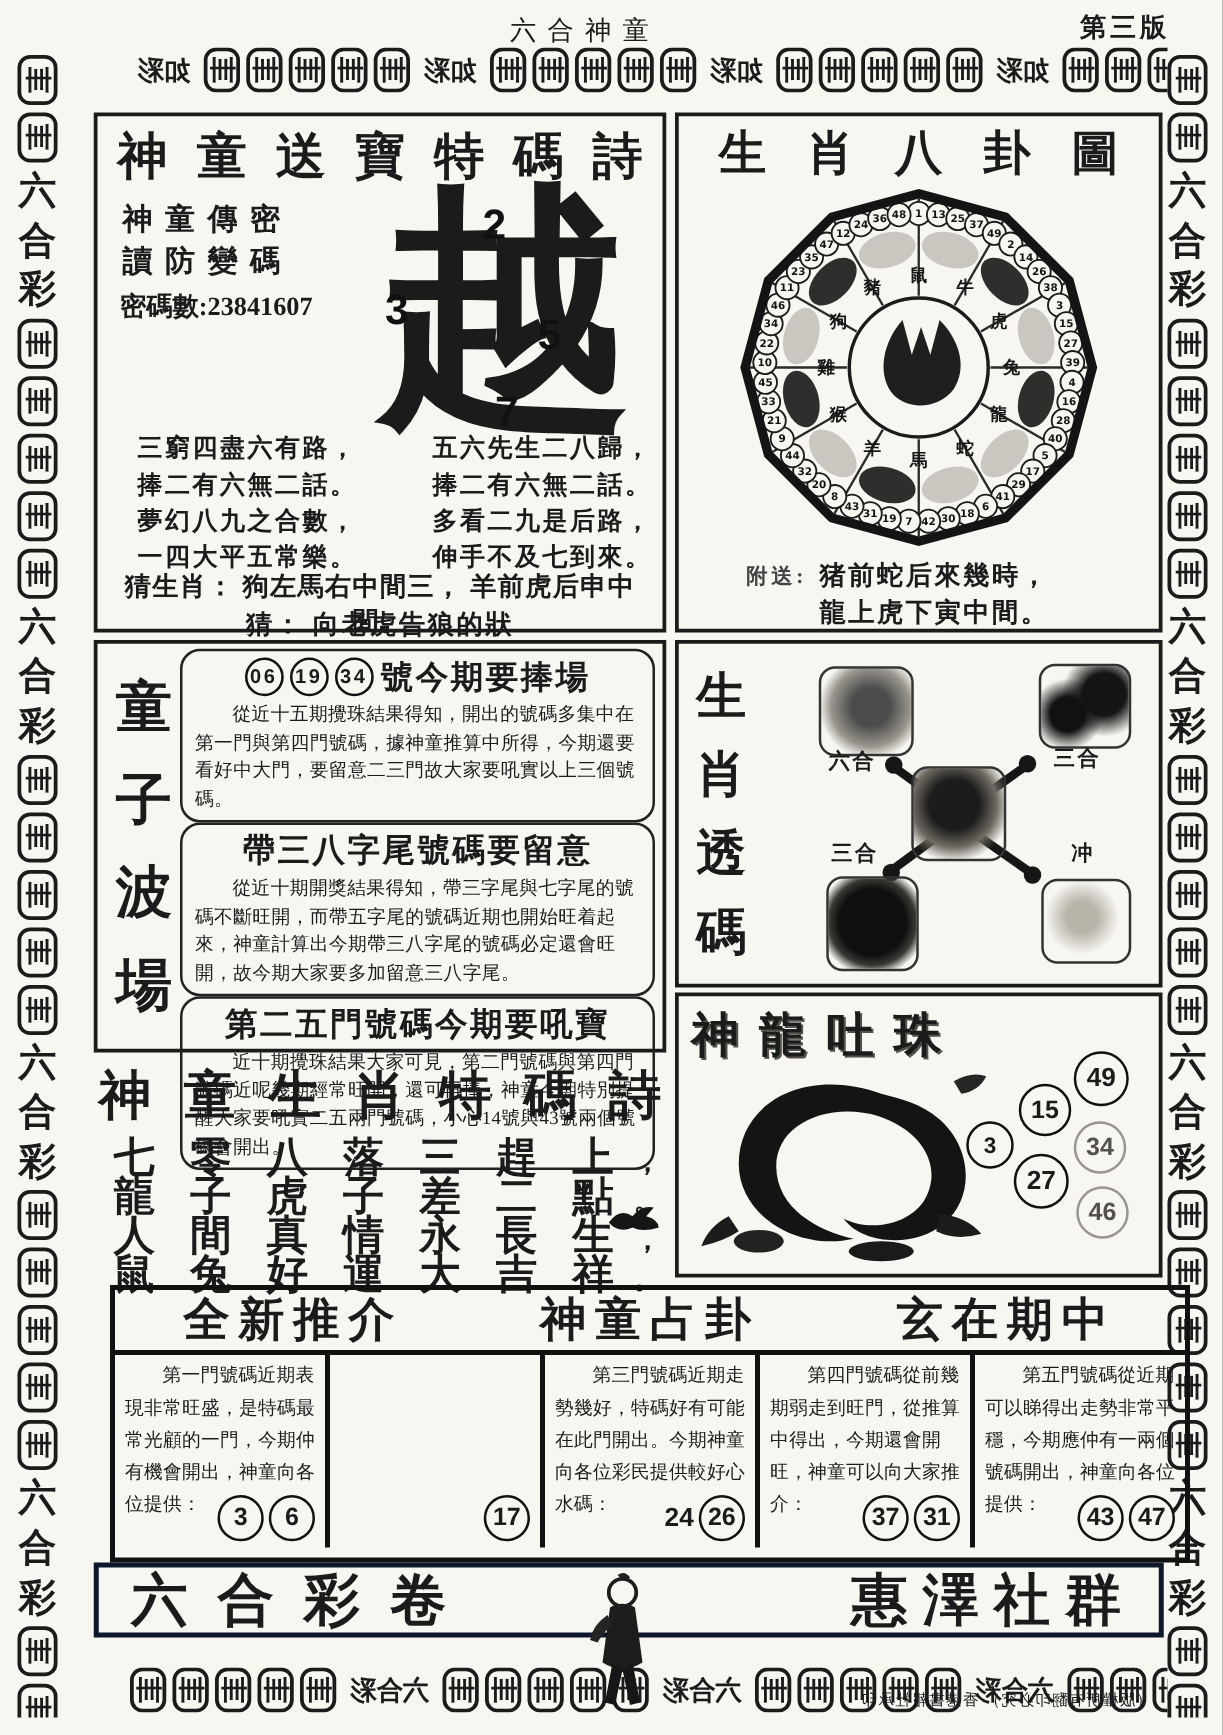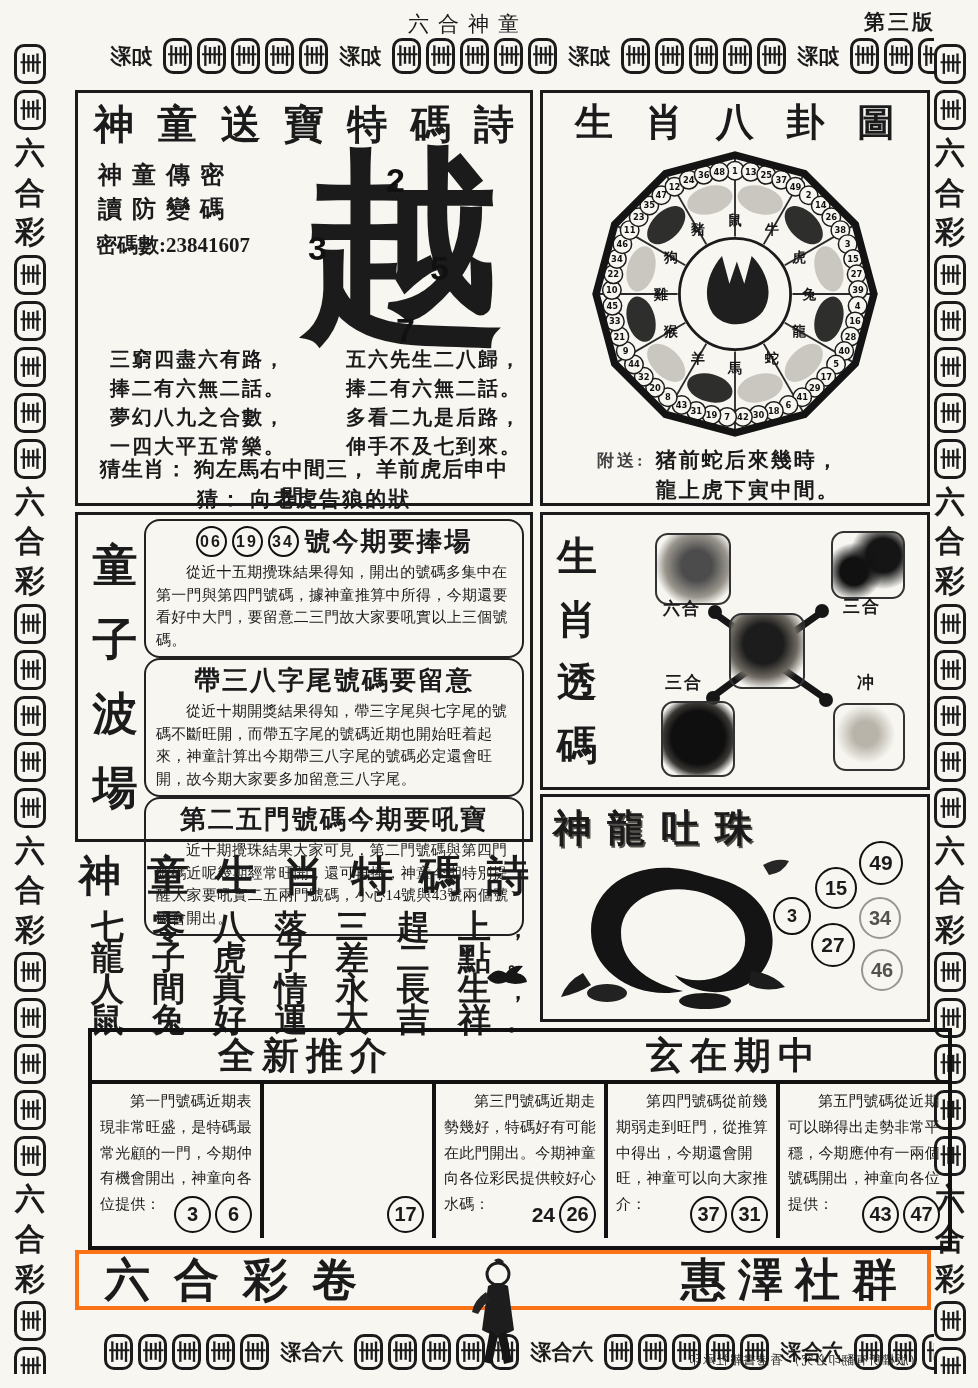--- a/index.html
+++ b/index.html
@@ -80,21 +80,21 @@
         justify-content:space-around;}
   #fc-header span{font-size:37px;font-weight:bold;letter-spacing:7px;}
   #fc-cols{display:flex;height:154px;}
   .f-col{flex:1;border-right:4px solid #111;padding:5px 8px 4px;box-sizing:border-box;position:relative;}
   .f-col.last{border-right:none;}
   .f-body{font-size:15px;line-height:1.72;text-indent:2em;margin:0;letter-spacing:.2px;}
   .f-nums{position:absolute;right:8px;bottom:5px;display:flex;align-items:center;gap:4px;}
   .f-ball{width:37px;height:37px;font-size:20px;}
   .f-plain{font-size:21px;font-weight:bold;font-family:"Liberation Sans","DejaVu Sans",sans-serif;}
   
-  #sec-banner{border:4px solid #f97316;display:flex;justify-content:space-between;align-items:center;
+  #sec-banner{border:4px solid #0f172a;display:flex;justify-content:space-between;align-items:center;
         padding:0 18px 0 26px;box-sizing:border-box;}
   #bn-left{font-size:45px;font-weight:bold;letter-spacing:24px;white-space:nowrap;}
   #bn-right{font-size:45px;font-weight:bold;letter-spacing:12px;white-space:nowrap;}
   #footer-note{right:56px;top:1352px;font-size:12.5px;transform:scaleX(-1);letter-spacing:1px;}
 </style>
 </head>
 <body>
 
 <div id="page">
 
@@ -548,20 +548,21 @@
       <ellipse cx="52" cy="140" rx="20" ry="9" fill="#222"></ellipse>
       <ellipse cx="150" cy="148" rx="26" ry="8" fill="#1a1a1a"></ellipse>
       <path d="M208 12 q14 -8 26 -4 q-6 12 -20 14 Z" fill="#262626"></path>
     </svg>
     <span id="dr-balls"><span class="ball dr-ball" style="left: 316px; top: 44px; width: 44px; height: 44px; font-size: 21px;">49</span><span class="ball dr-ball" style="left: 272px; top: 70px; width: 42px; height: 42px; font-size: 20px;">15</span><span class="ball dr-ball" style="left: 230px; top: 100px; width: 38px; height: 38px; font-size: 18px;">3</span><span class="ball dr-ball faint" style="left: 316px; top: 100px; width: 42px; height: 42px; font-size: 20px;">34</span><span class="ball dr-ball" style="left: 268px; top: 126px; width: 44px; height: 44px; font-size: 21px;">27</span><span class="ball dr-ball faint" style="left: 318px; top: 152px; width: 42px; height: 42px; font-size: 20px;">46</span></span>
   </div>
 
   <div class="abs" id="sec-forecast" style="left:88px;top:1028px;width:856px;height:214px;">
     <div id="fc-header" class="sans">
         <span>全新推介</span>
+        <span>神童占卦</span>
         <span>玄在期中</span>
       </div>
     <div id="fc-cols">
         <div class="f-col">
           <p class="f-body">第一門號碼近期表現非常旺盛，是特碼最常光顧的一門，今期仲有機會開出，神童向各位提供：</p>
           <div class="f-nums">
             <span class="ball f-ball">3</span>
             <span class="ball f-ball">6</span>
           </div>
         </div>

